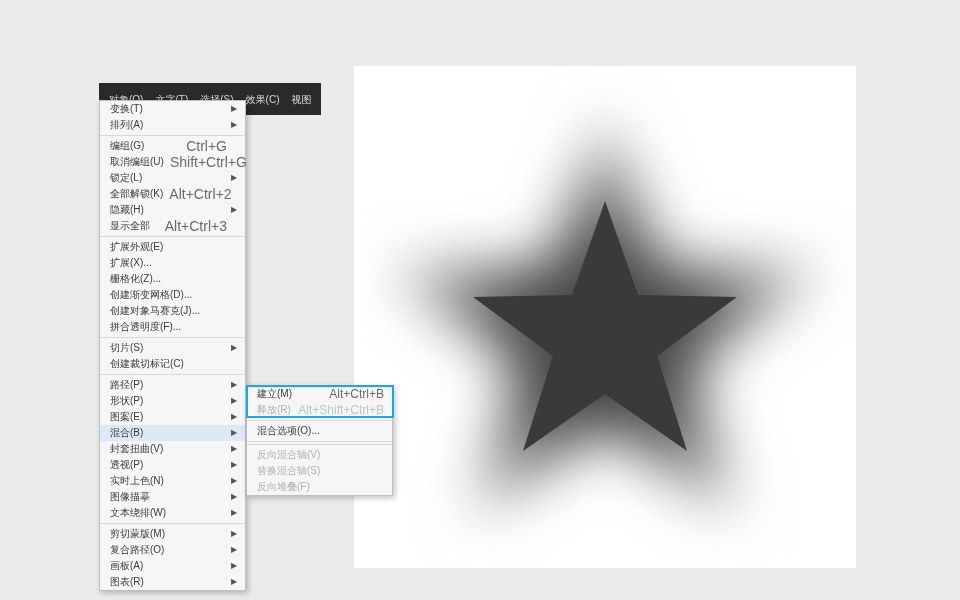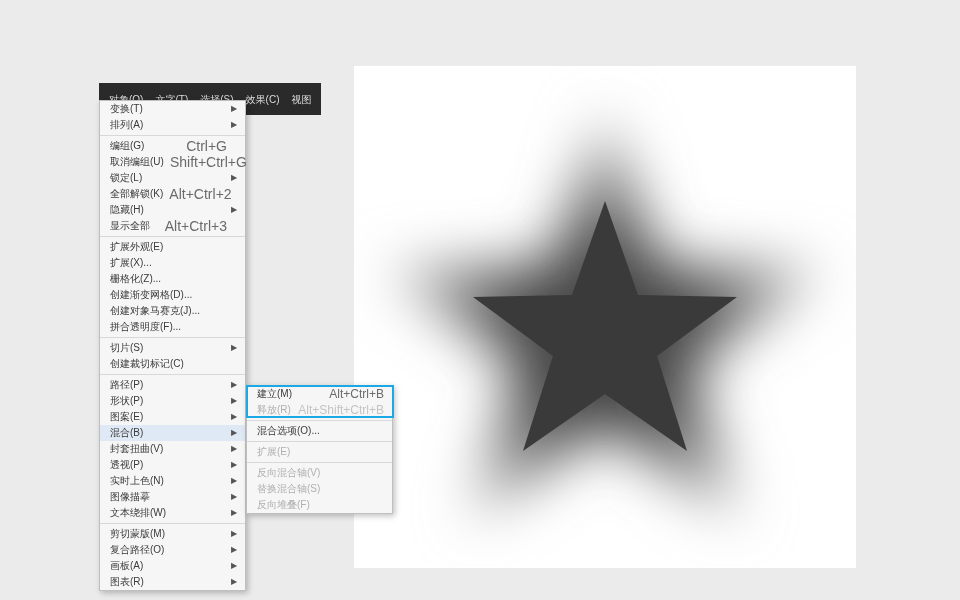--- a/index.html
+++ b/index.html
@@ -280,23 +280,20 @@
     </div>
     <div class="row disabled">
       <span class="label">释放(R)</span>
       <span class="shortcut">Alt+Shift+Ctrl+B</span>
     </div>
     <div class="sep"></div>
     <div class="row">
       <span class="label">混合选项(O)...</span>
     </div>
     <div class="sep"></div>
-    <div class="row disabled">
-      <span class="label">扩展(E)</span>
-    </div>
     <div class="sep"></div>
     <div class="row disabled">
       <span class="label">反向混合轴(V)</span>
     </div>
     <div class="row disabled">
       <span class="label">替换混合轴(S)</span>
     </div>
     <div class="row disabled">
       <span class="label">反向堆叠(F)</span>
     </div>

